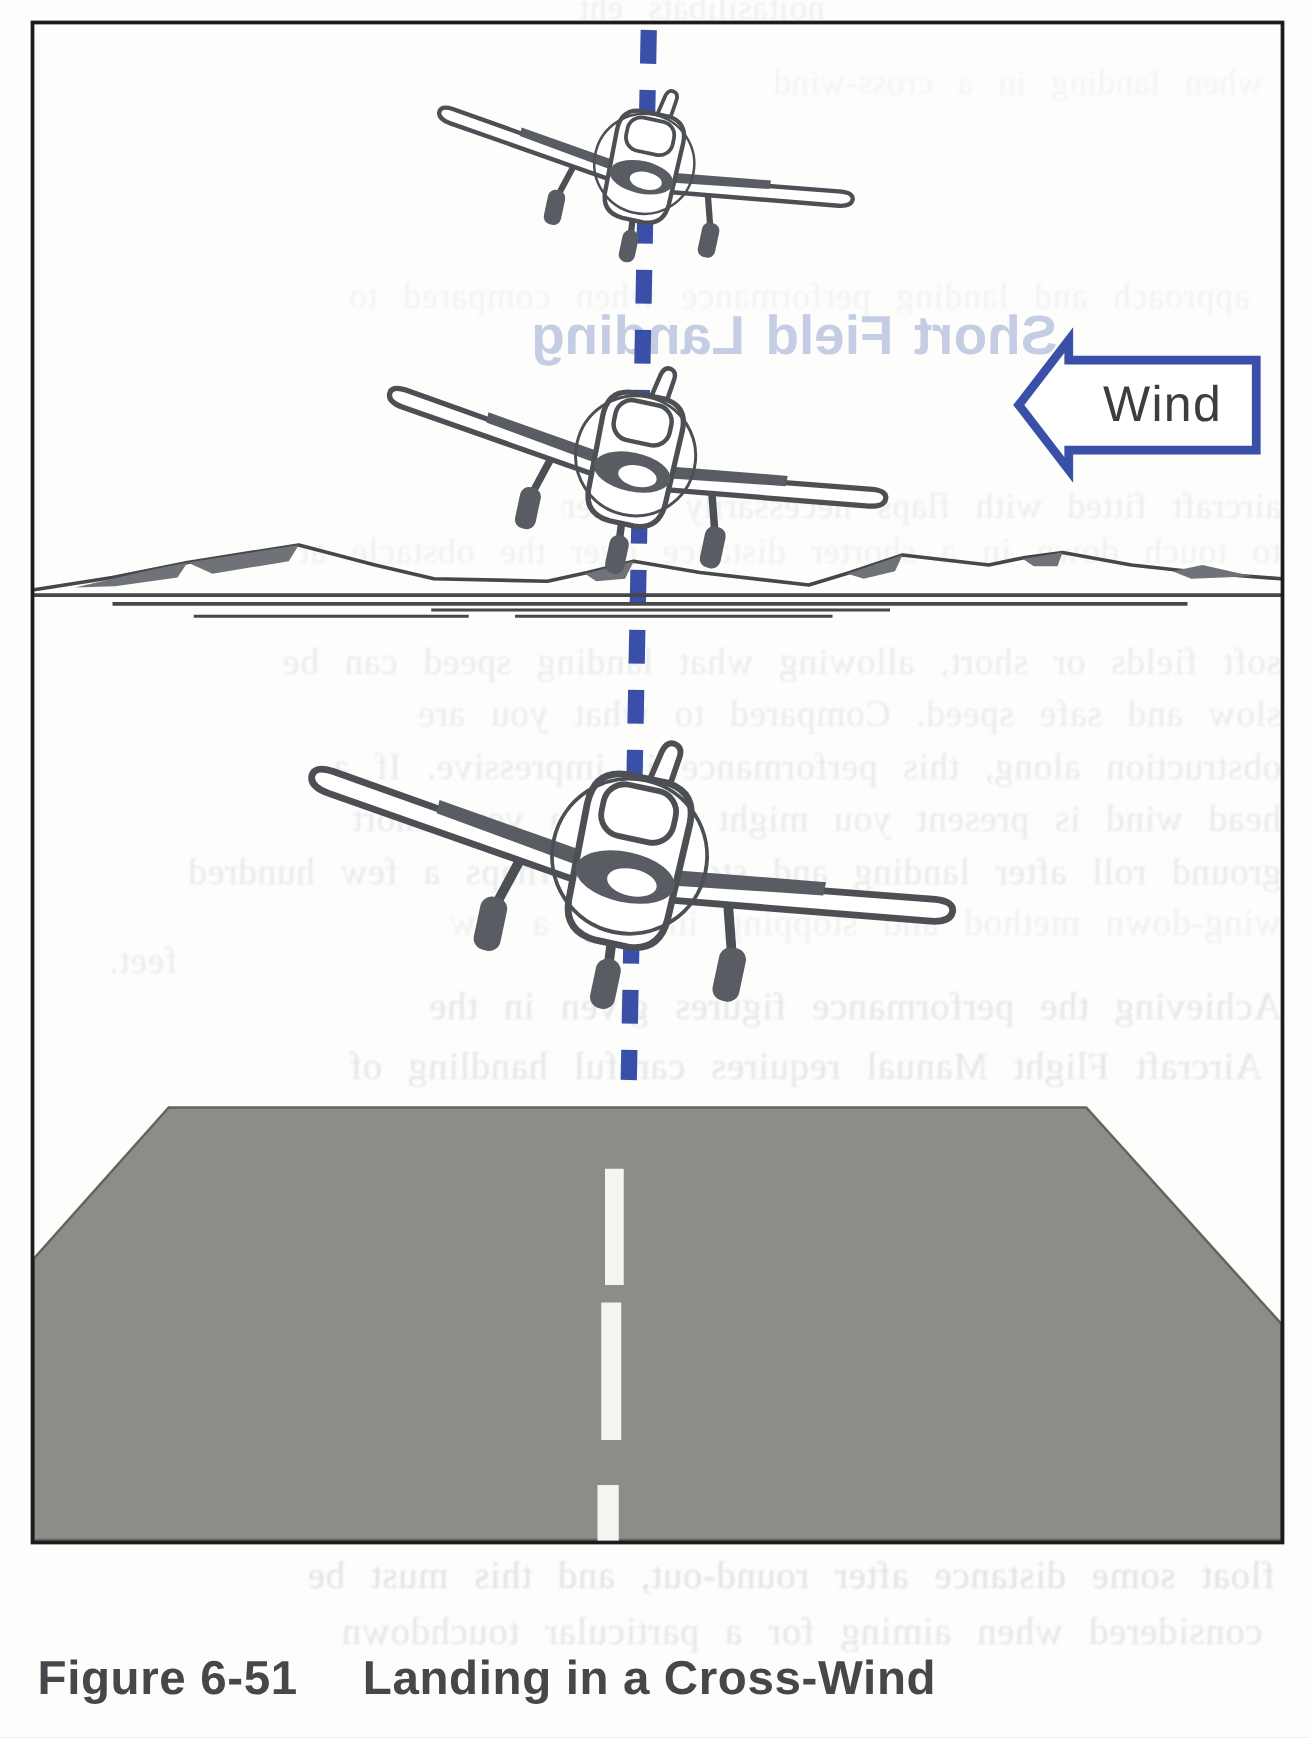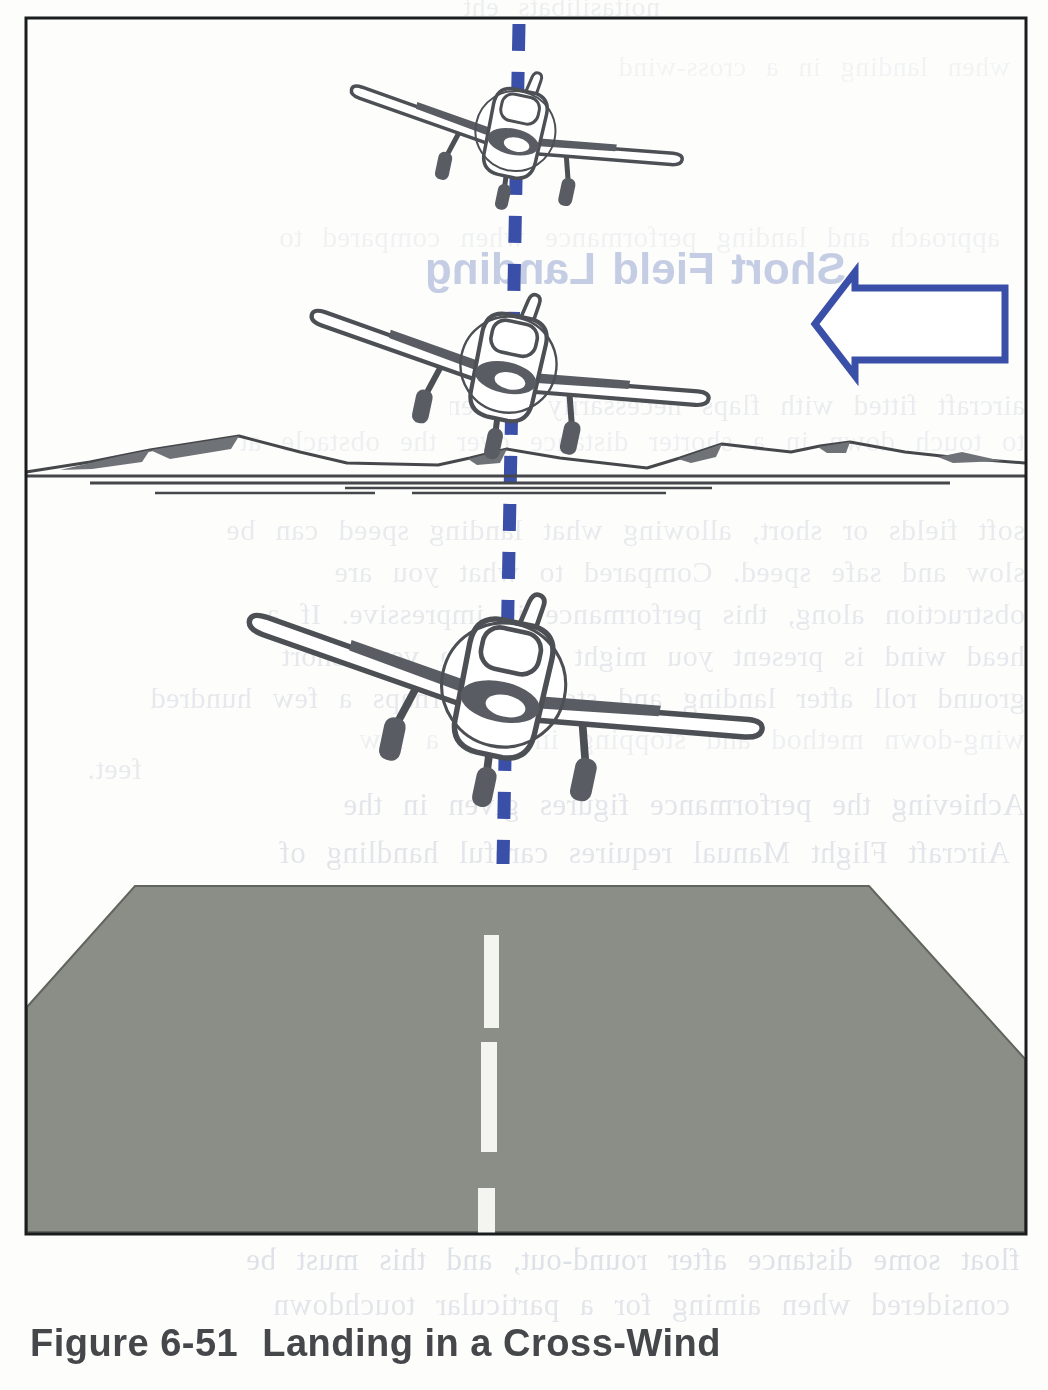--- a/index.html
+++ b/index.html
@@ -50,21 +50,21 @@
   #wind-label{
     position:absolute;left:856px;top:289px;width:148px;height:70px;
     z-index:3;display:flex;align-items:center;justify-content:center;
     font-size:40px;color:#3b3d41;letter-spacing:1px;
   }
   #caption{
     position:absolute;left:30px;top:1322px;z-index:3;
     font-size:38px;font-weight:bold;color:var(--caption,#45474a);
     white-space:nowrap;letter-spacing:.5px;
   }
-  #caption .cap-title{margin-left:24px;}
+  #caption .cap-title{margin-left:52px;}
 </style>
 </head>
 <body>
 
 <div id="page">
 
   <div id="bleed-layer">
       <div class="bleed-line" style="left: 330px; top: -8px; width: 330px; font-size: 28px; opacity: 0.16;">noitasilibats eht</div>
       <div class="bleed-line" style="left: 600px; top: 52px; width: 410px; font-size: 28px; opacity: 0.1;">when landing in a cross-wind</div>
       <div class="bleed-line" style="left: 45px; top: 222px; width: 955px; font-size: 29px; opacity: 0.12;">approach and landing performance when compared to</div>
@@ -145,18 +145,19 @@
       <rect class="rdash" x="484" y="935" width="15" height="93"></rect>
       <rect class="rdash" x="481" y="1042" width="16" height="110"></rect>
       <rect class="rdash" x="478" y="1188" width="17" height="45"></rect>
     </g>
 
     <rect class="frame" x="26" y="18" width="1000" height="1216"></rect>
 
     <polygon class="arrow-shape" points="815,324 855,272 855,288 1005,288 1005,360 855,360 855,376"></polygon>
   </svg>
 
+  <div id="wind-label">Wind</div>
 
   <div id="caption">
     <span class="cap-label">Figure 6-51</span><span class="cap-title">Landing in a Cross-Wind</span>
   </div>
 
 </div>
 
 </body></html>

